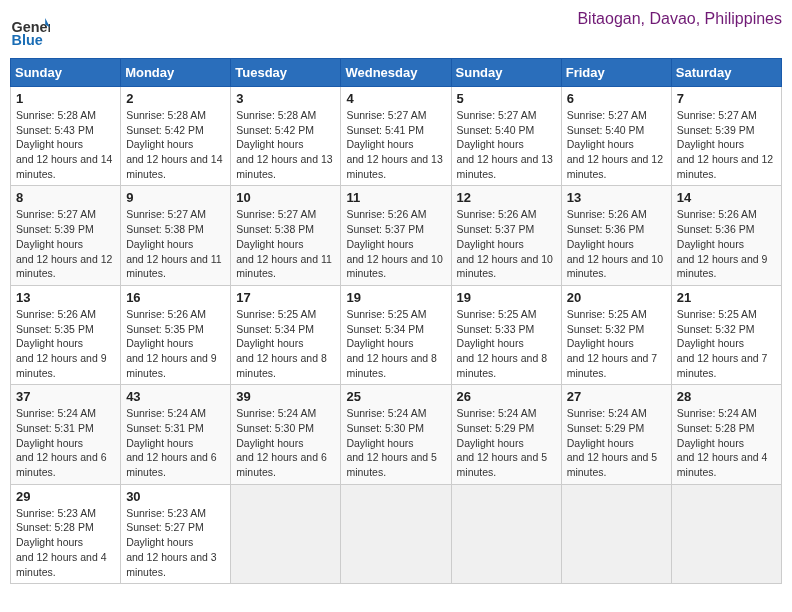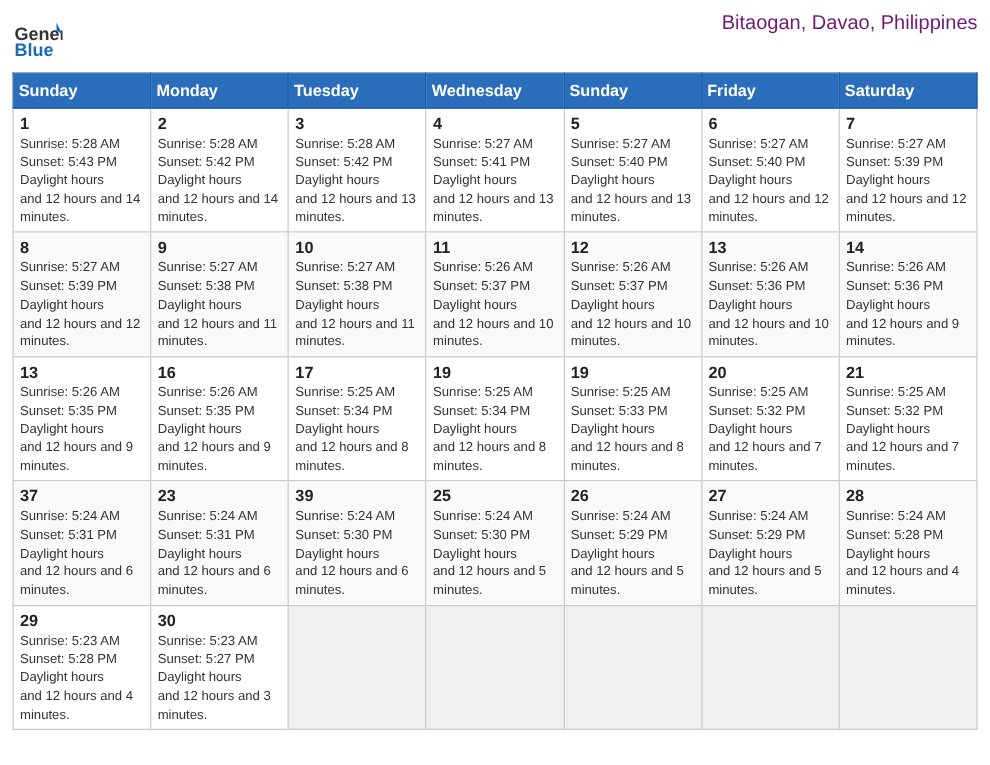--- a/index.html
+++ b/index.html
@@ -312,21 +312,21 @@
         <td>
         <span class="day-num">37</span>
         <div class="day-info">
           Sunrise: 5:24 AM<br>
           Sunset: 5:31 PM<br>
           Daylight hours<br>
           and 12 hours and 6 minutes.
         </div>
       </td>
         <td>
-        <span class="day-num">23</span>
+        <span class="day-num">43</span>
         <div class="day-info">
           Sunrise: 5:24 AM<br>
           Sunset: 5:31 PM<br>
           Daylight hours<br>
           and 12 hours and 6 minutes.
         </div>
       </td>
         <td>
         <span class="day-num">39</span>
         <div class="day-info">

